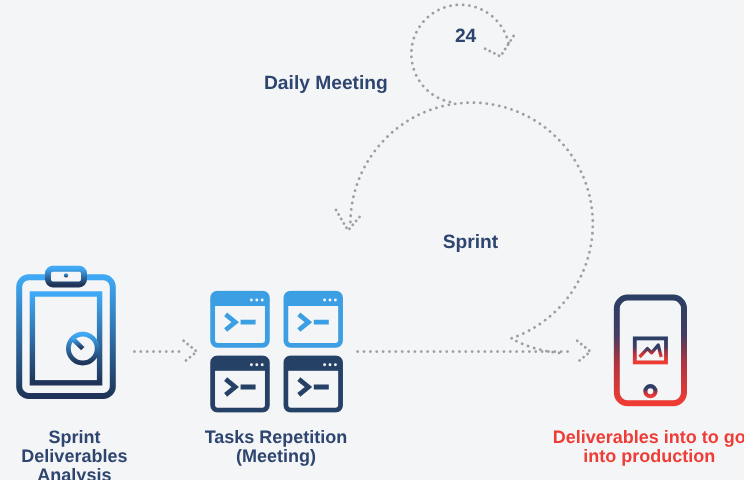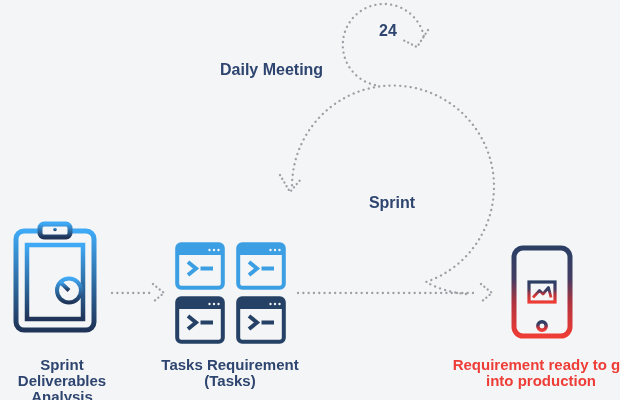--- a/index.html
+++ b/index.html
@@ -161,21 +161,21 @@
       <circle cx="31" cy="81" r="4.2" stroke-width="3.5"></circle>
     </g>
   </svg>
 
   <div class="caption cap-req">
     <span class="line">Sprint</span>
     <span class="line">Deliverables</span>
     <span class="line">Analysis</span>
   </div>
   <div class="caption cap-tasks">
-    <span class="line">Tasks Requirement</span>
-    <span class="line">(Tasks)</span>
+    <span class="line">Tasks Repetition</span>
+    <span class="line">(Meeting)</span>
   </div>
   <div class="caption cap-deliv">
-    <span class="line">Requirement ready to</span>
+    <span class="line">Deliverables into to</span>
     <span class="line">go into production</span>
   </div>
 
 </div>
 
 </body></html>

